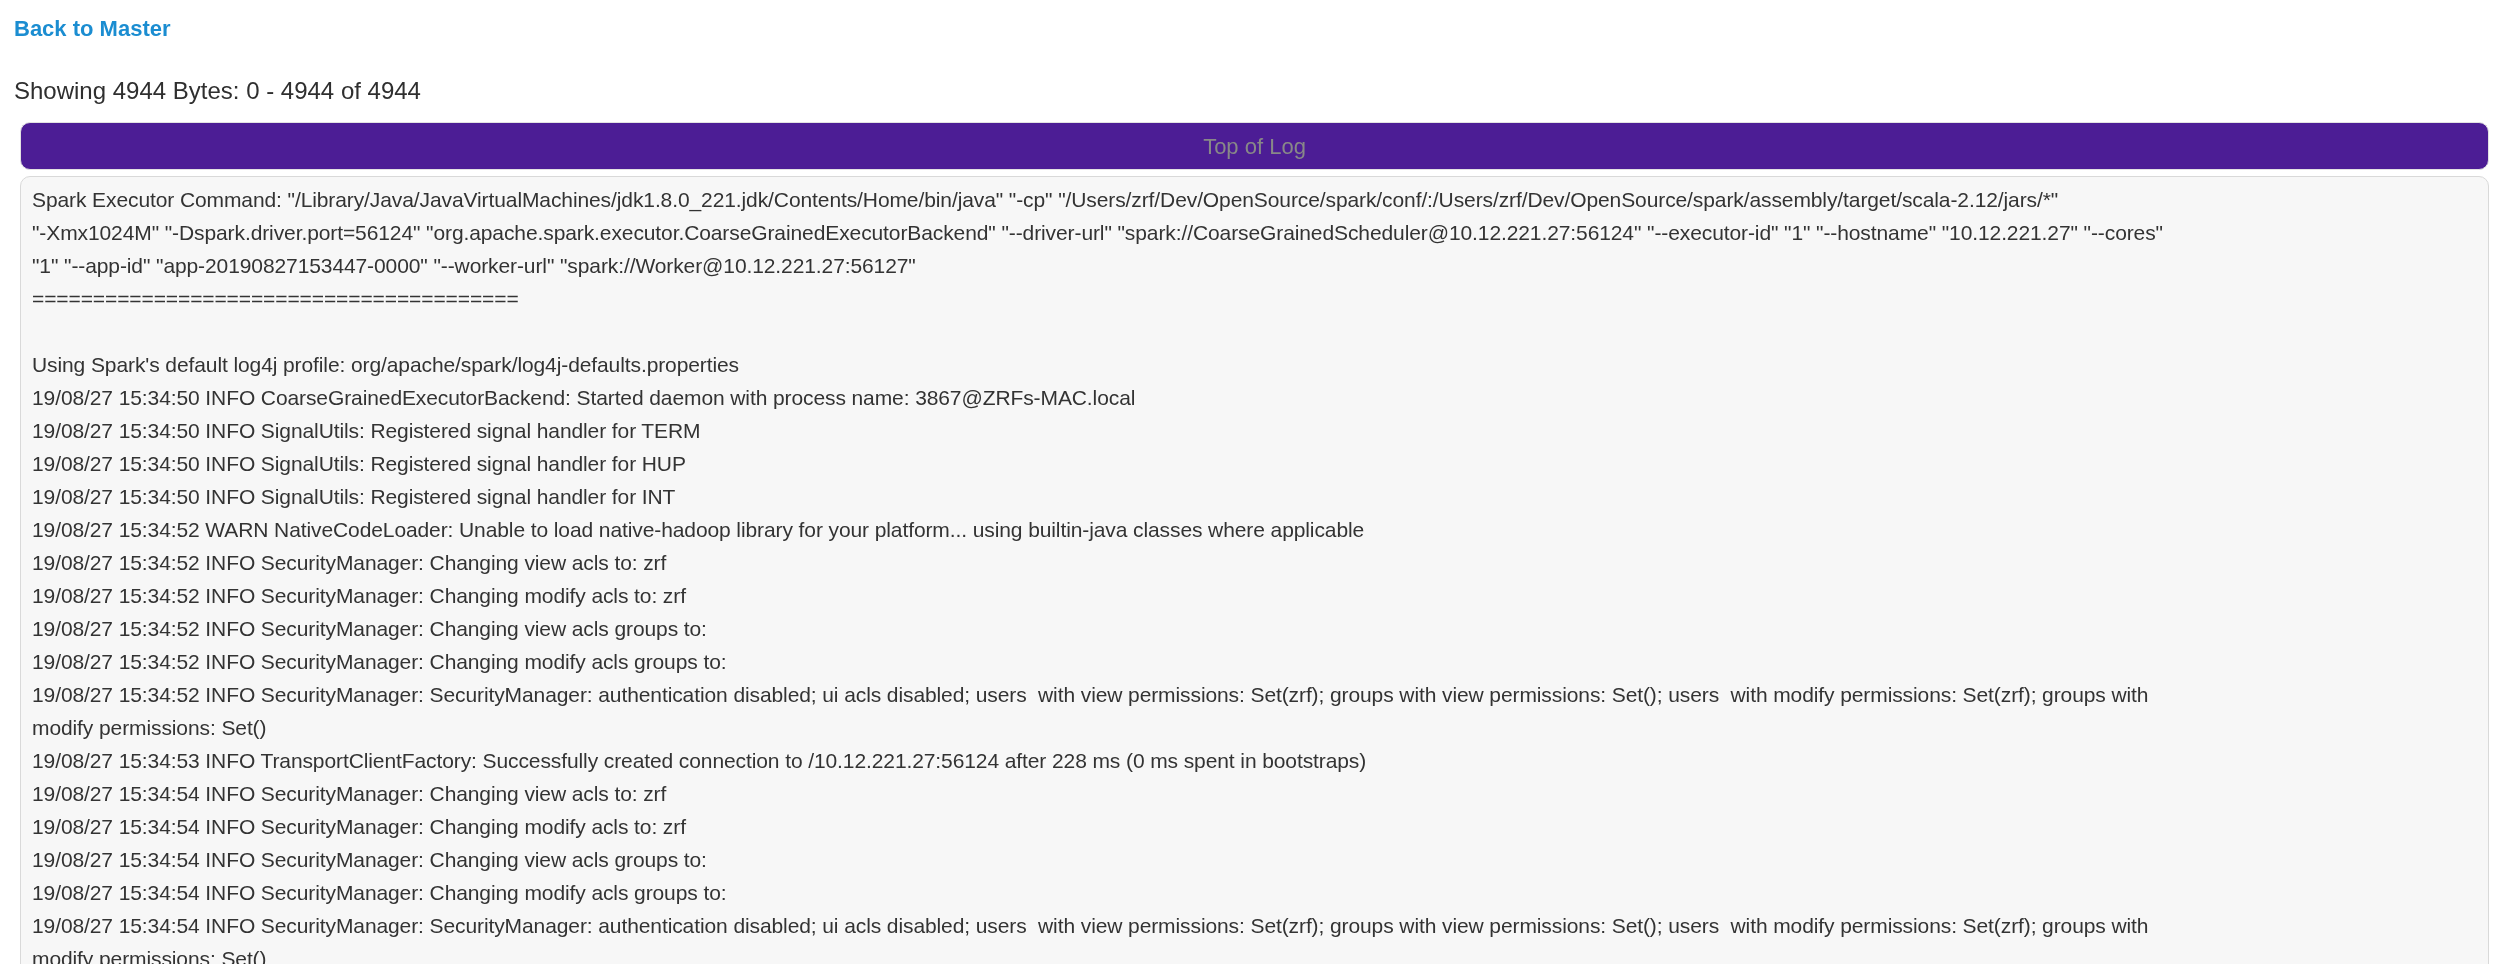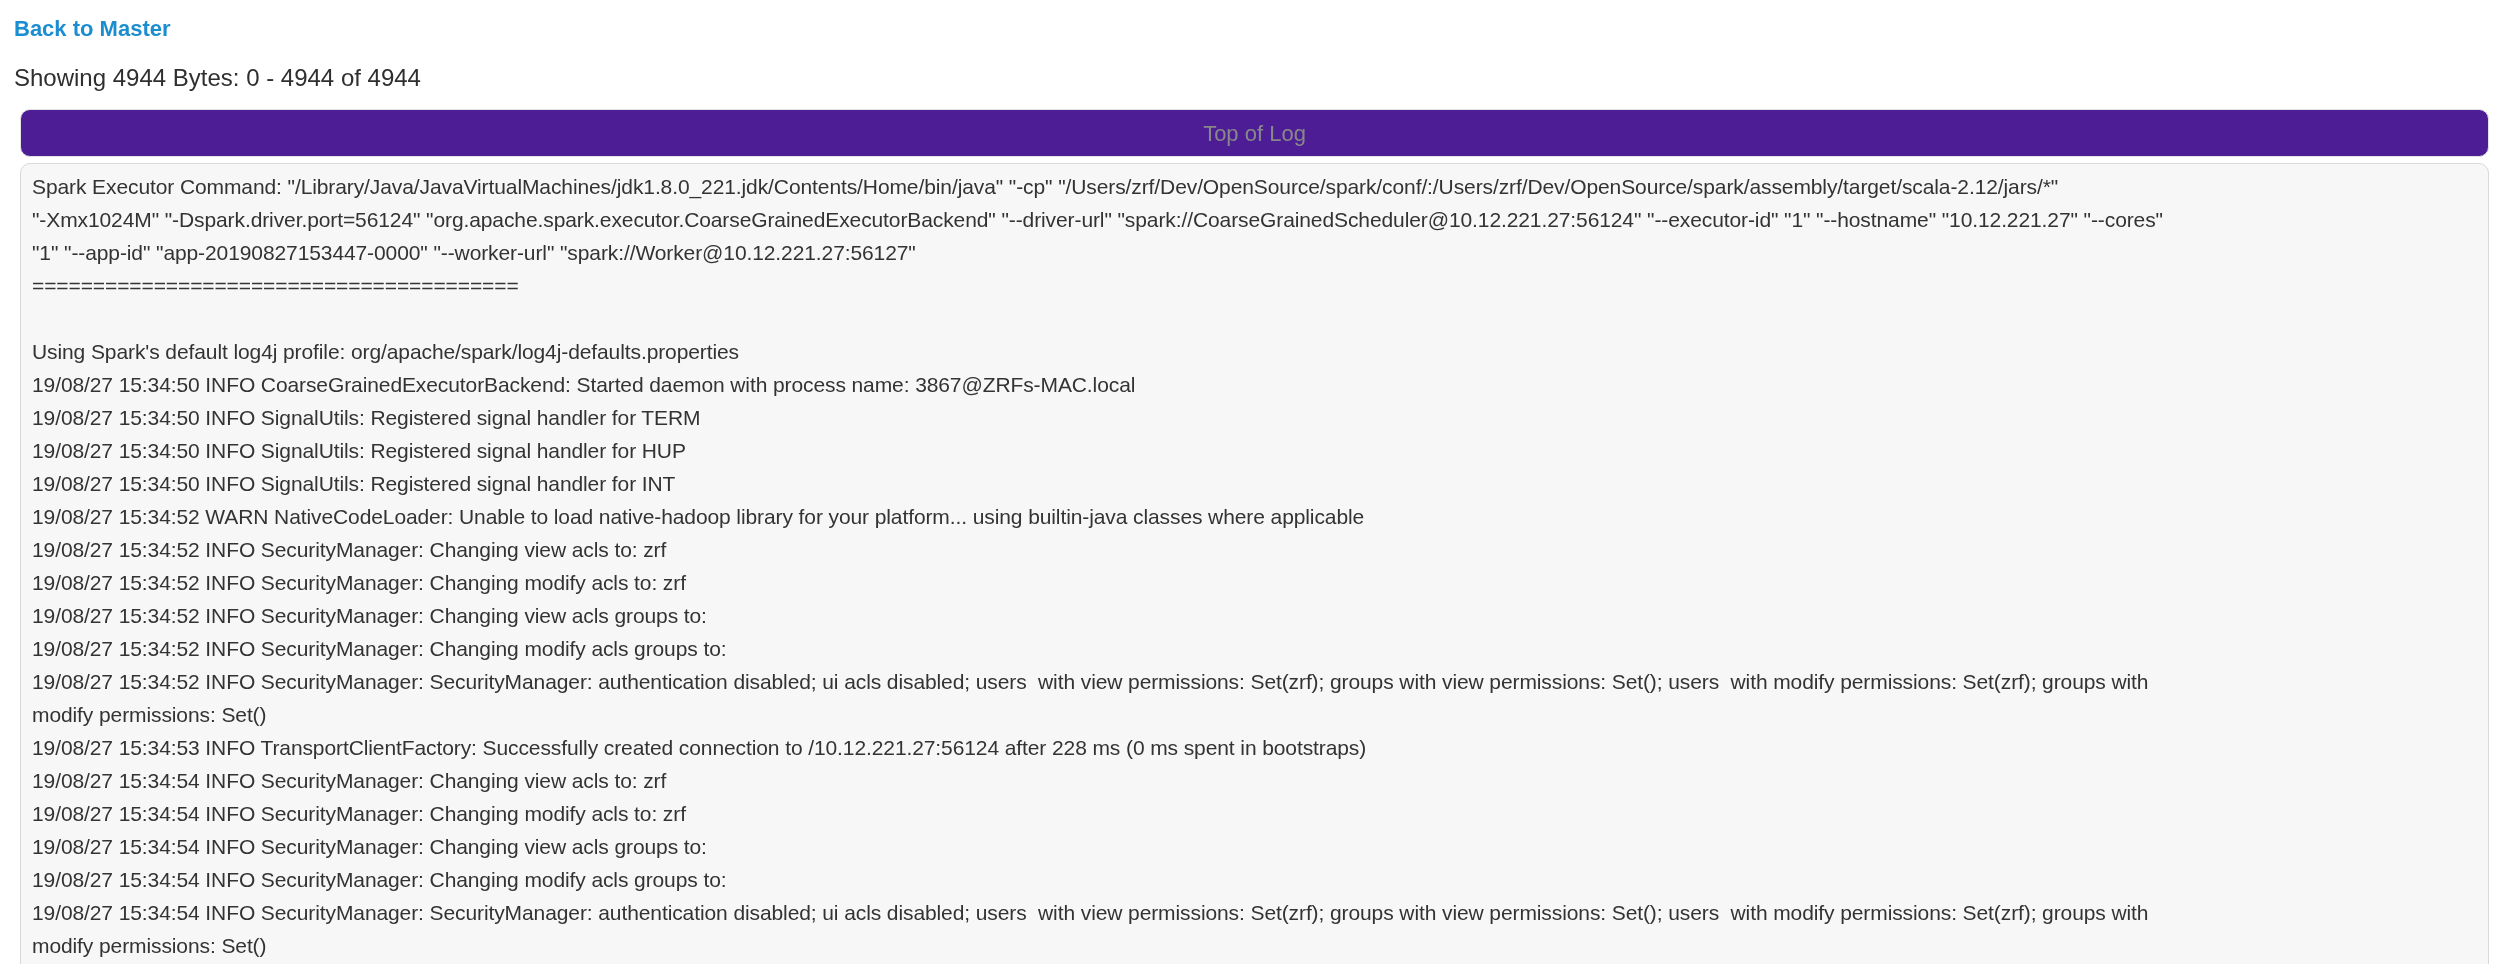--- a/index.html
+++ b/index.html
@@ -22,21 +22,21 @@
     margin: 16px 0 0 14px;
     font-size: 22px;
     line-height: 26px;
     font-weight: 600;
     color: #1b8dd1;
     text-decoration: none;
     cursor: pointer;
     text-align: right;
   }
   .byte-info {
-    margin: 21px 0 0 14px;
+    margin: 34px 0 0 14px;
     font-size: 24px;
     line-height: 30px;
     color: #2f2f2f;
   }
   .top-bar {
     margin: 16px 21px 6px 20px;
     height: 48px;
     line-height: 48px;
     text-align: center;
     font-size: 22px;

